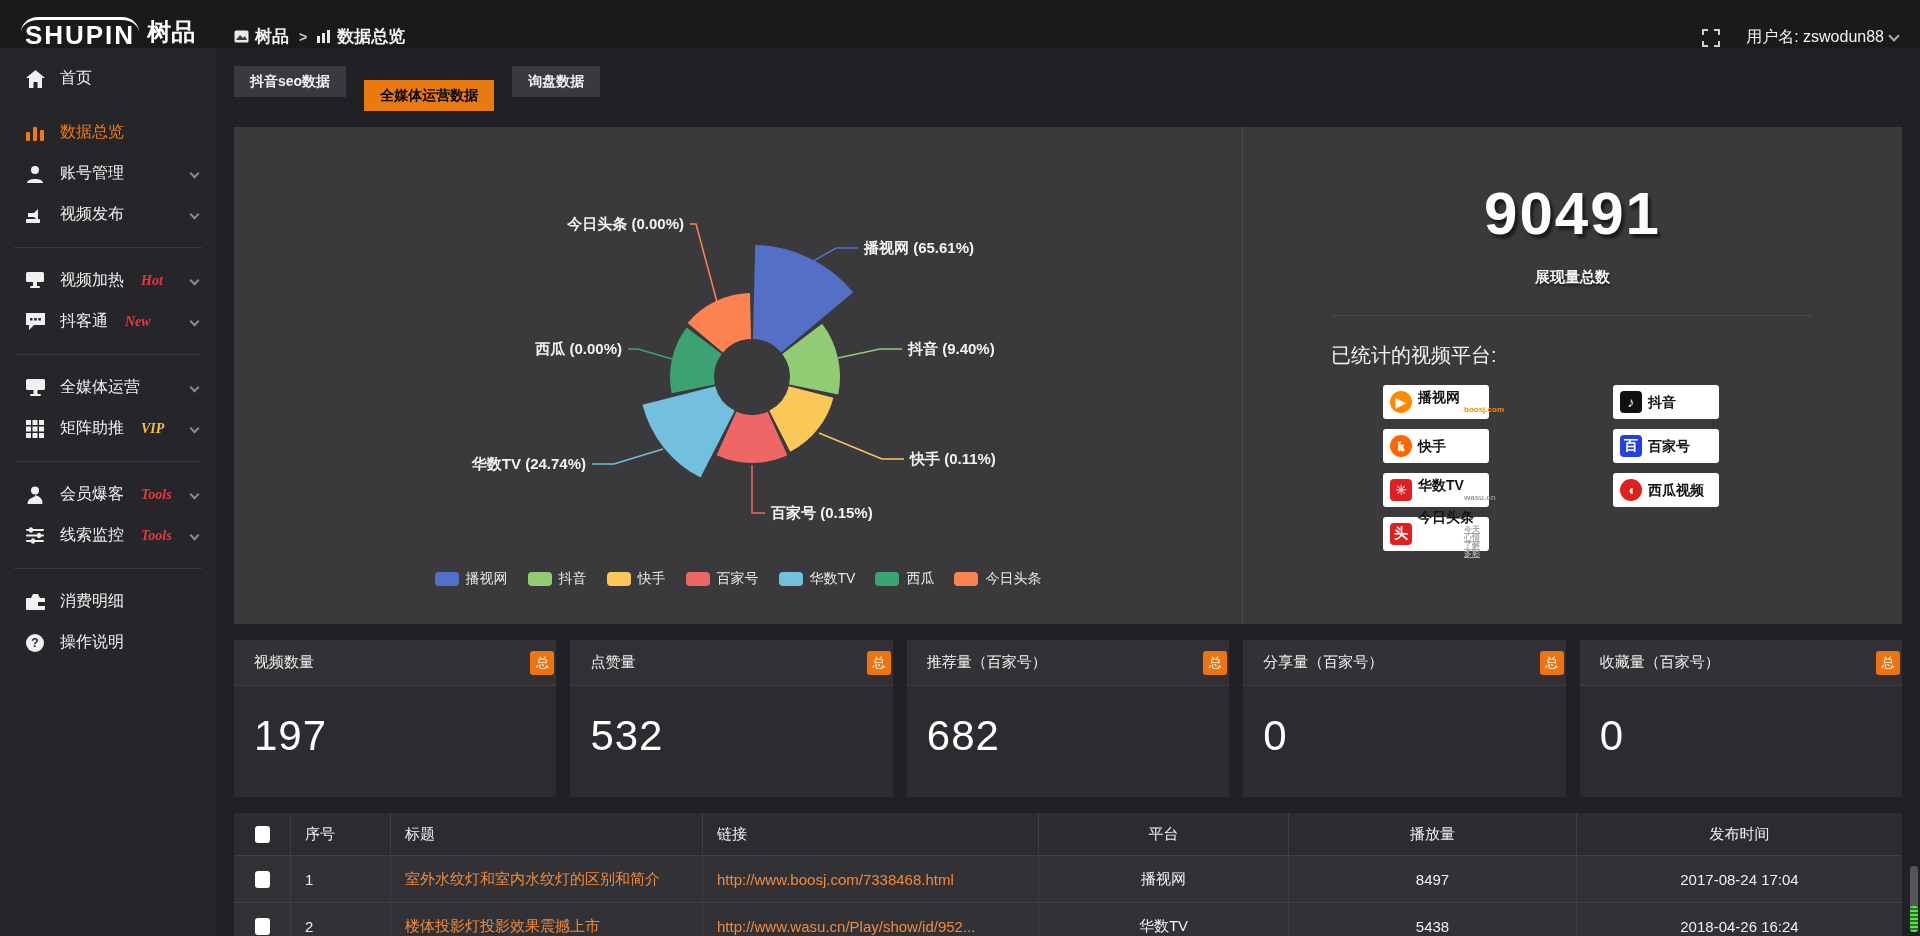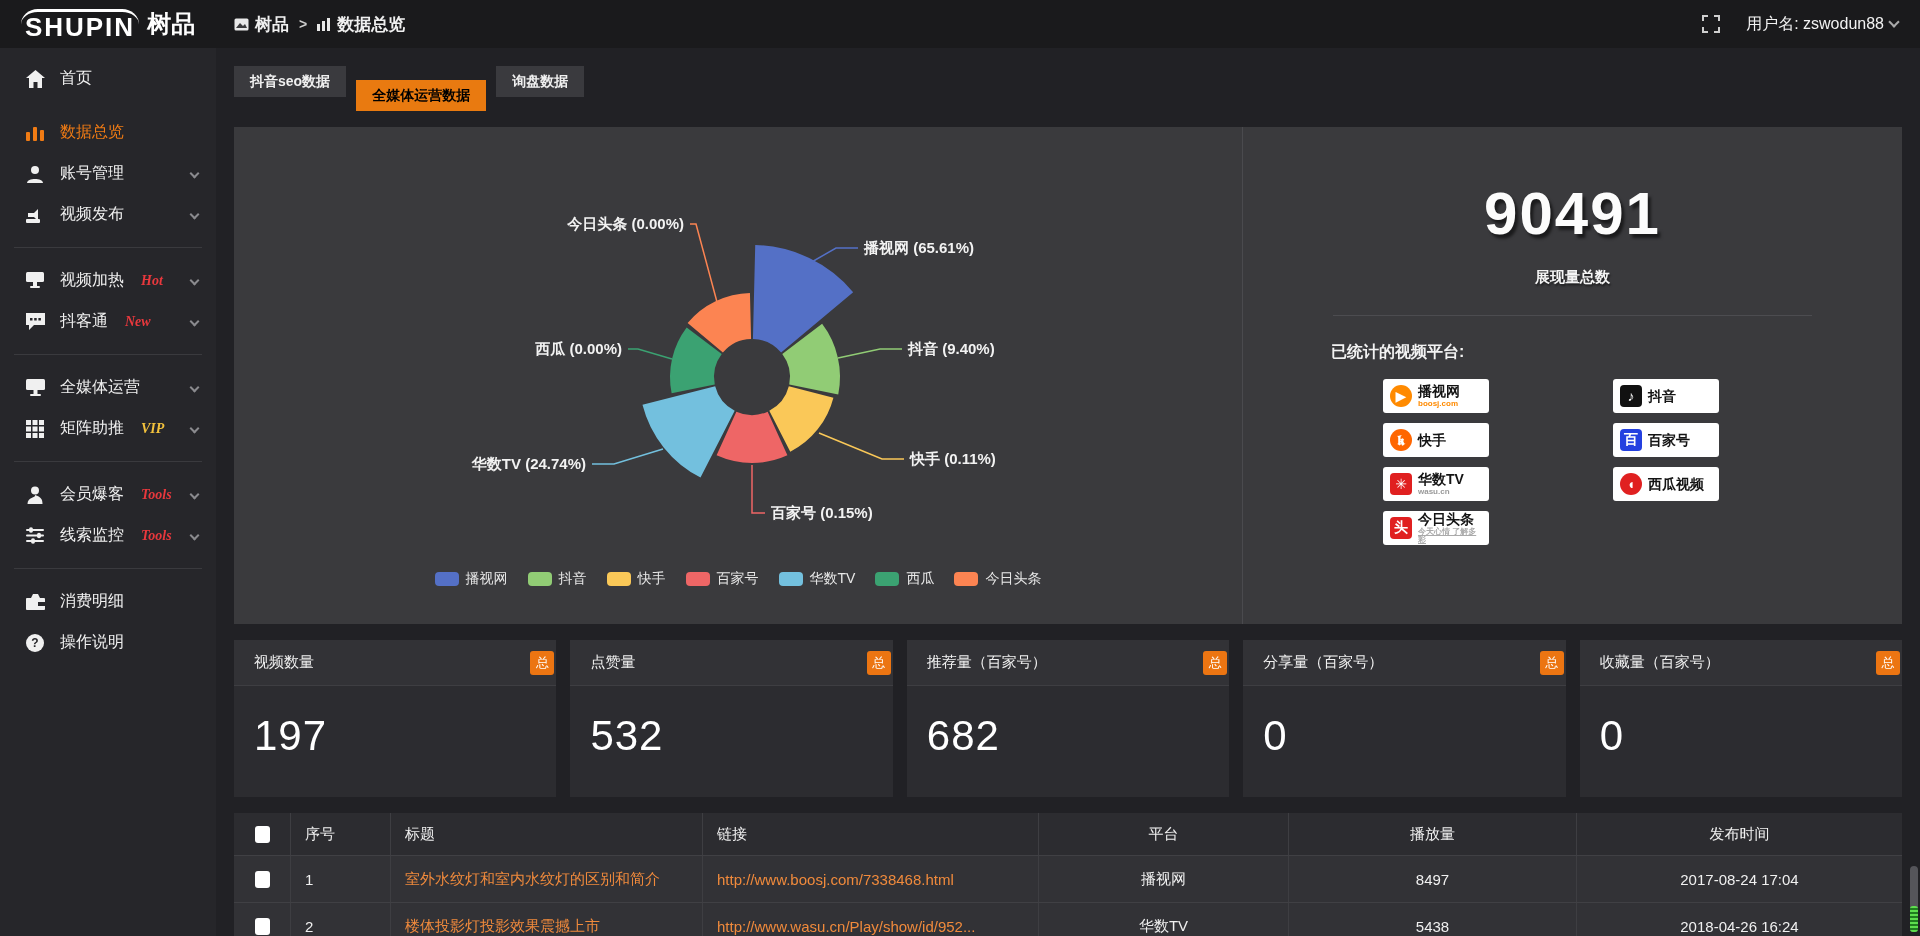--- a/index.html
+++ b/index.html
@@ -1,21 +1,21 @@
 <!DOCTYPE html>
 <html><head>
 <meta charset="utf-8">
 <style>
   * { margin:0; padding:0; box-sizing:border-box; }
   html,body { width:1920px; height:936px; overflow:hidden; background:#212125;
     font-family:"Liberation Sans","DejaVu Sans",sans-serif; color:#e8e8e8; }
 
   
   .topbar { position:fixed; top:0; left:0; right:0; height:48px; background:#1a1a1c;
-    display:flex; align-items:center; z-index:10; }
+    display:flex; align-items:flex-end; z-index:10; }
   .logo-wrap { width:216px; display:flex; align-items:center; justify-content:center; gap:8px; }
   .logo-en { font-weight:900; font-size:26px; letter-spacing:2px; color:#fff; line-height:1;
     border-top:3px solid #fff; border-radius:40%/140%; padding:2px 4px 0 4px; }
   .logo-cn { font-weight:900; font-size:24px; color:#fff; }
   .crumbs { display:flex; align-items:center; gap:10px; margin-left:18px; font-size:17px; color:#f0f0f0; font-weight:bold;}
   .crumb { display:flex; align-items:center; gap:6px; cursor:pointer; }
   .crumb-sep { color:#cfcfcf; font-size:14px; }
   .topbar-right { margin-left:auto; display:flex; align-items:center; gap:26px; padding-right:22px; }
   .fs-icon { width:18px; height:18px; cursor:pointer; }
   .user { display:flex; align-items:center; gap:6px; font-size:16px; color:#f2f2f2; cursor:pointer; }
@@ -31,49 +31,49 @@
   .side-item.active svg { fill:#f07b14; }
   .side-item svg { fill:#f0f0f0; }
   .side-badge { font-size:14px; font-weight:bold; font-style:italic; margin-left:2px;font-family:Liberation Serif, serif; }
   .side-chev { margin-left:auto; width:7px; height:7px; border-right:2px solid #8a8a8e;
     border-bottom:2px solid #8a8a8e; transform:rotate(45deg); }
   .side-div { height:1px; background:#3a3a3e; margin:12px 14px; }
   .sp-lg { height:13px; }
 
   
   .main { position:absolute; left:216px; top:48px; right:0; bottom:0; padding:18px; }
-  .tabs { display:flex; gap:10px; }
+  .tabs { display:flex; gap:18px; }
   .tab { height:31px; padding:0 16px; font-size:14px; font-weight:bold; color:#f0f0f0;
     background:#3a3a3e; border:none; cursor:pointer; display:flex; align-items:center; }
   .tab.active { background:#e97a10; color:#000000;margin-top:14px; }
 
   
   .panel { margin-top:16px; height:497px; background:#3a3a3d; display:flex; }
   .chart-area { position:relative; width:1008px; flex:0 0 1008px; }
   .chart-area svg text { font-family:"Liberation Sans","DejaVu Sans",sans-serif; }
   .legend { position:absolute; left:0; right:0; bottom:36px; display:flex; justify-content:center; gap:20px; }
   .lg-item { display:flex; align-items:center; gap:7px; font-size:14px; color:#e8e8e8; cursor:pointer; }
   .lg-swatch { width:24px; height:14px; border-radius:4px; }
 
   .right-pane { flex:1; border-left:1px solid #4a4a4e; position:relative; }
   .big-num { text-align:center; margin-top:52px; font-size:60px; font-weight:900; color:#fcfcfc;
     letter-spacing:2px; text-shadow:3px 4px 3px rgba(0,0,0,.55); }
   .big-label { text-align:center; margin-top:20px; font-size:15px; font-weight:bold; color:#f5f5f5;
     text-shadow:1px 2px 2px rgba(0,0,0,.5); }
   .rp-divider { height:1px; background:#4c4c50; margin:28px 90px 0 90px; }
-  .rp-heading { font-size:16px; font-weight:bold; margin:26px 0 0 88px; color:#f2f2f2; }
+  .rp-heading { font-size:20px; font-weight:normal; margin:26px 0 0 88px; color:#f2f2f2; }
   .badge-grid { display:flex; margin:16px 0 0 140px; gap:124px; }
   .badge-col { display:flex; flex-direction:column; gap:10px; }
   .pbadge { width:106px; height:34px; background:#fff; border-radius:3px; display:flex; align-items:center;
     padding:0 7px; gap:6px; cursor:default; }
   .pb-ic { width:22px; height:22px; border-radius:4px; display:flex; align-items:center; justify-content:center;
     font-size:14px; font-weight:bold; flex:0 0 22px; }
   .pb-tx { display:flex; flex-direction:column; line-height:1; }
   .pb-name { color:#141414; font-weight:bold; font-size:14px; white-space:nowrap; }
-  .pb-sub { font-size:8px; font-weight:bold; margin-top:2px; }
+  .pb-sub { font-size:8px; font-weight:bold; margin-top:2px;margin-left:46px; }
 
   
   .cards { display:flex; gap:14px; margin-top:16px; }
   .card { flex:1; height:157px; background:#2c2c30; }
   .card-head { height:46px; display:flex; align-items:center; padding:0 2px 0 20px;
     background:#323236; border-bottom:1px solid #3e3e42; }
   .card-title { font-size:15px; color:#f0f0f0; }
   .card-badge { margin-left:auto; width:24px; height:24px; background:#ec7512; color:#fff; font-size:13px;
     display:flex; align-items:center; justify-content:center; border-radius:3px; cursor:pointer; }
   .card-val { font-size:42px; color:#fff; padding:26px 0 0 20px; letter-spacing:1px; }

